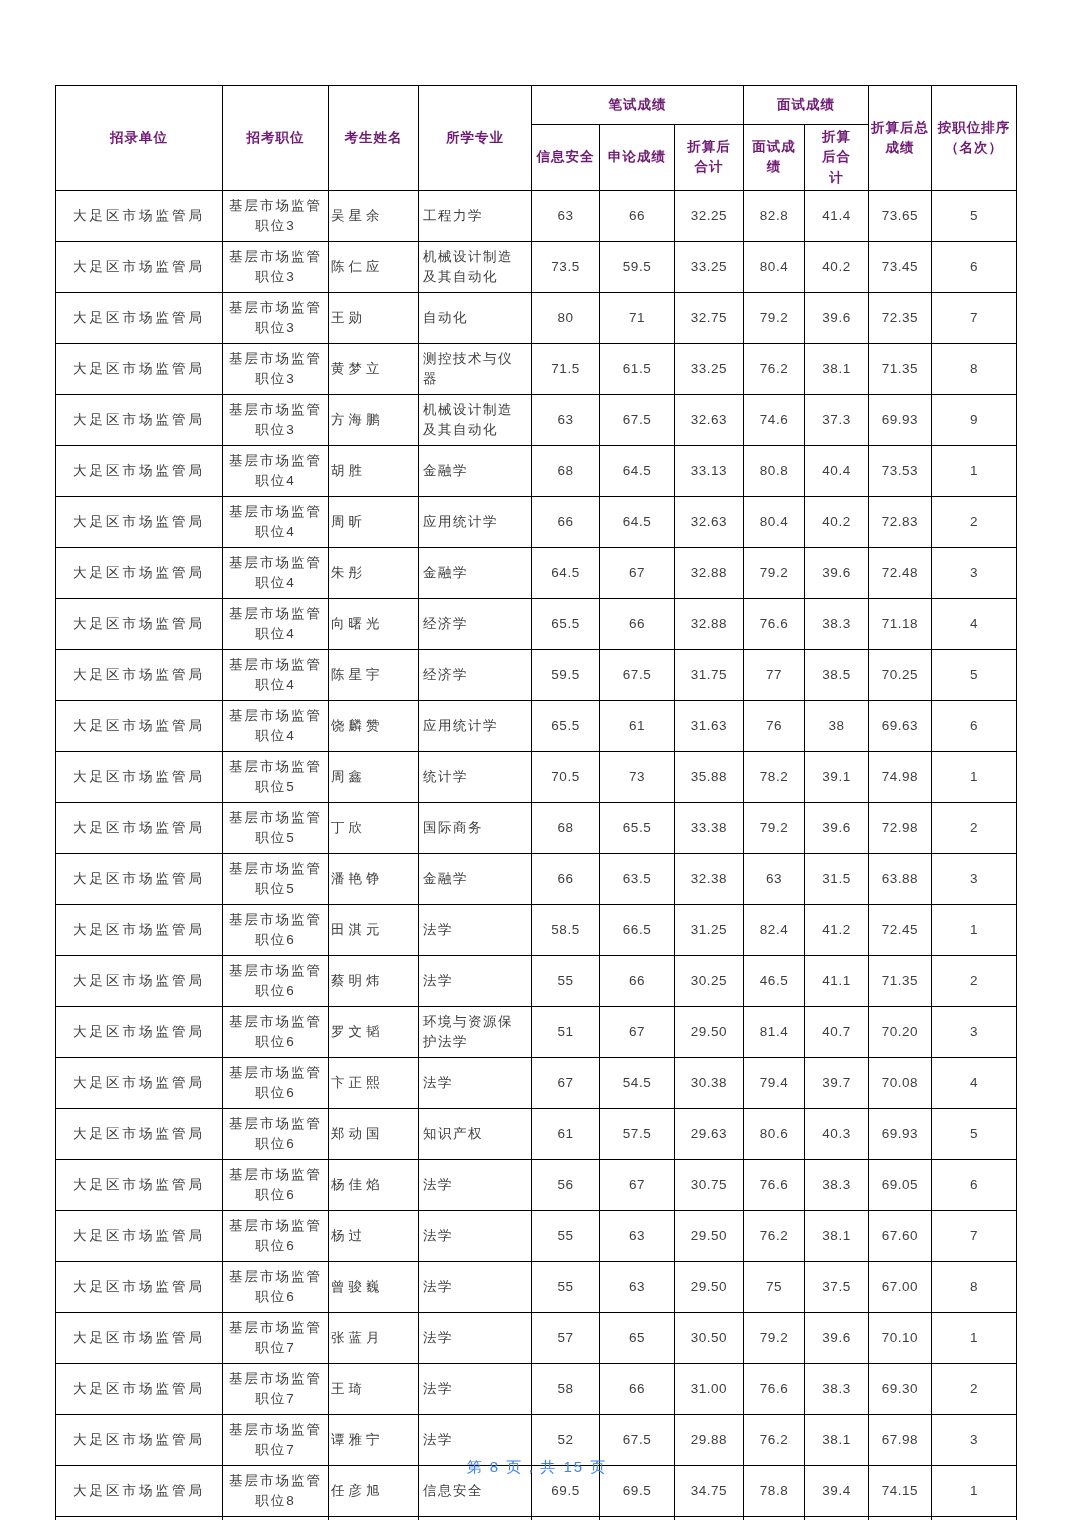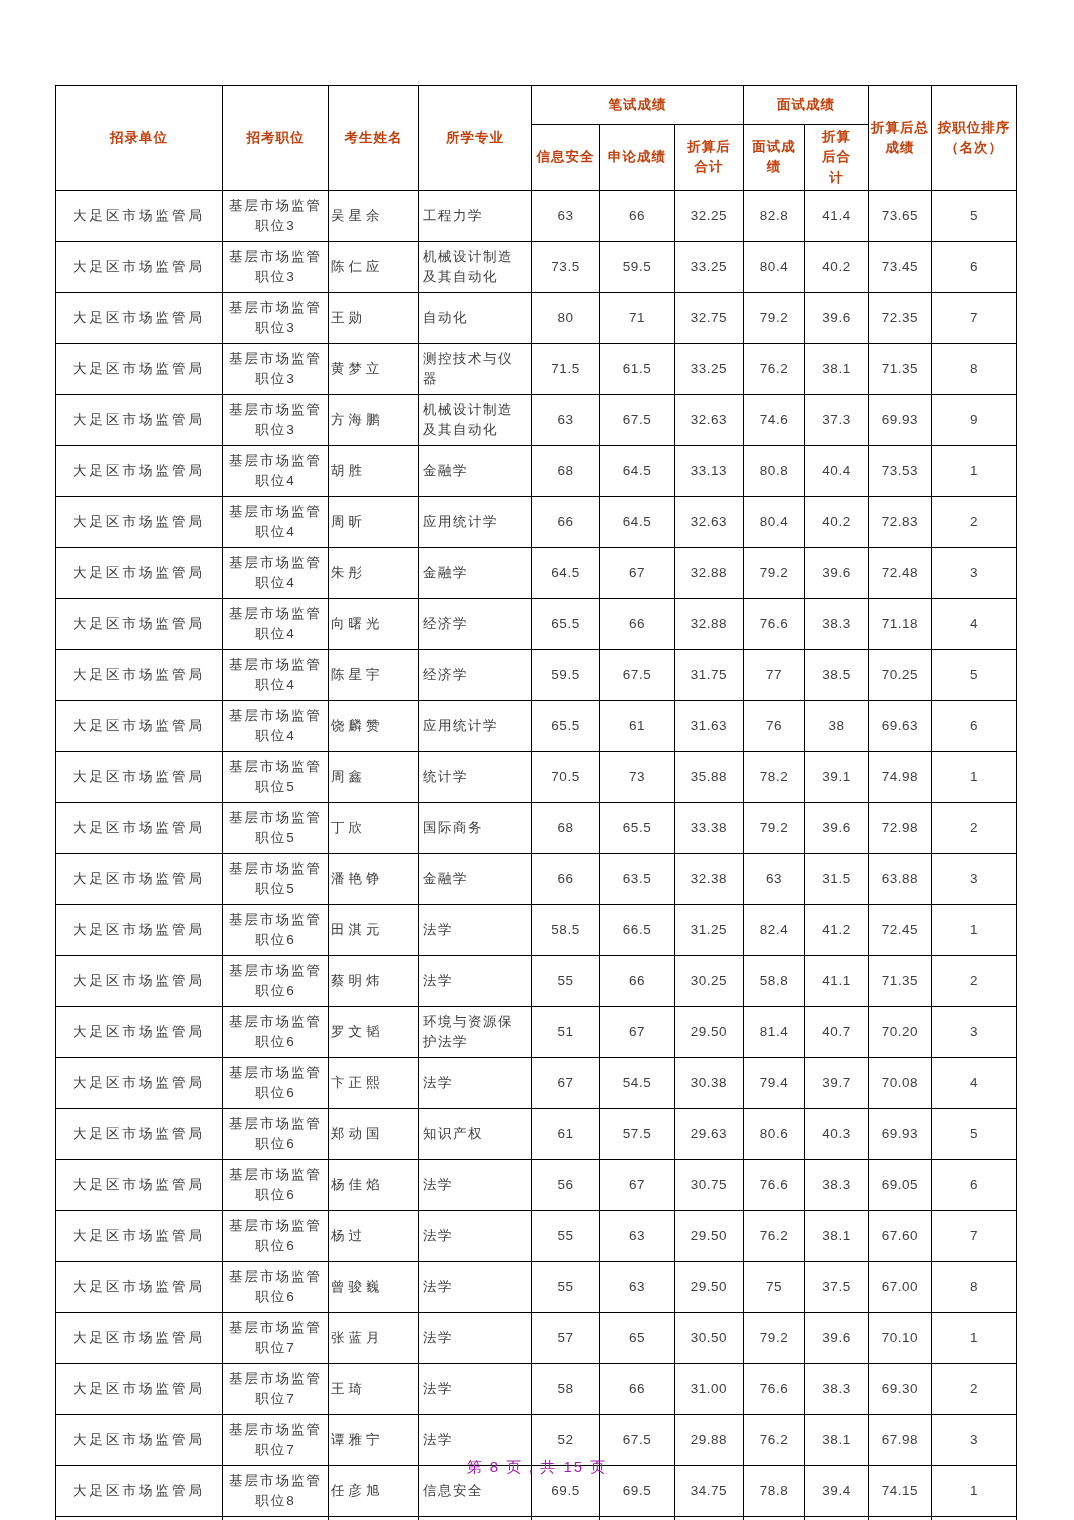--- a/index.html
+++ b/index.html
@@ -8,39 +8,39 @@
     font-family:"Liberation Sans","DejaVu Sans",sans-serif;
   }
   .page { position:absolute; inset:0; background:#ffffff; }
 
   table.results {
     position:absolute; left:55px; top:85px; width:961px;
     border-collapse:collapse; table-layout:fixed;
   }
   th, td { border:1.5px solid #000000; background:#ffffff; overflow:hidden; }
   th {
-    font-weight:bold; color:#c2410c; font-size:13.5px;
+    font-weight:bold; color:#701a75; font-size:13.5px;
     letter-spacing:1px; line-height:1.5; padding:2px; text-align:center;
   }
   td {
     color:#3f3f3f; font-size:13.5px; line-height:1.5;
     height:44px; padding:2px; vertical-align:middle;
   }
   tr.group-row th { height:34px; }
   tr.sub-row th { height:50px; }
   th.th-narrow { padding:2px 11px; }
   .c-unit  { text-align:center; letter-spacing:3px; }
   .c-pos   { text-align:center; letter-spacing:2px;margin-top:28px; }
   .c-name  { text-align:left; letter-spacing:4px; }
   .c-major { text-align:left; letter-spacing:1.5px; padding:3px 4px; }
   .c-num   { text-align:center; letter-spacing:0.5px; }
 
   .footer {
     position:absolute; left:0; top:1458px; width:100%;
-    text-align:center; font-size:15px; color:#a21caf; letter-spacing:2px;
+    text-align:center; font-size:15px; color:#3b82f6; letter-spacing:2px;
   }
 </style>
 </head>
 <body>
 
 <div class="page">
 
   <table class="results">
     <colgroup>
       <col style="width:167px">
@@ -271,21 +271,21 @@
           <td class="c-num">1</td>
         </tr>
         <tr>
           <td class="c-unit">大足区市场监管局</td>
           <td class="c-pos">基层市场监管职位6</td>
           <td class="c-name">蔡明炜</td>
           <td class="c-major">法学</td>
           <td class="c-num">55</td>
           <td class="c-num">66</td>
           <td class="c-num">30.25</td>
-          <td class="c-num">58.8</td>
+          <td class="c-num">46.5</td>
           <td class="c-num">41.1</td>
           <td class="c-num">71.35</td>
           <td class="c-num">2</td>
         </tr>
         <tr>
           <td class="c-unit">大足区市场监管局</td>
           <td class="c-pos">基层市场监管职位6</td>
           <td class="c-name">罗文韬</td>
           <td class="c-major">环境与资源保护法学</td>
           <td class="c-num">51</td>

